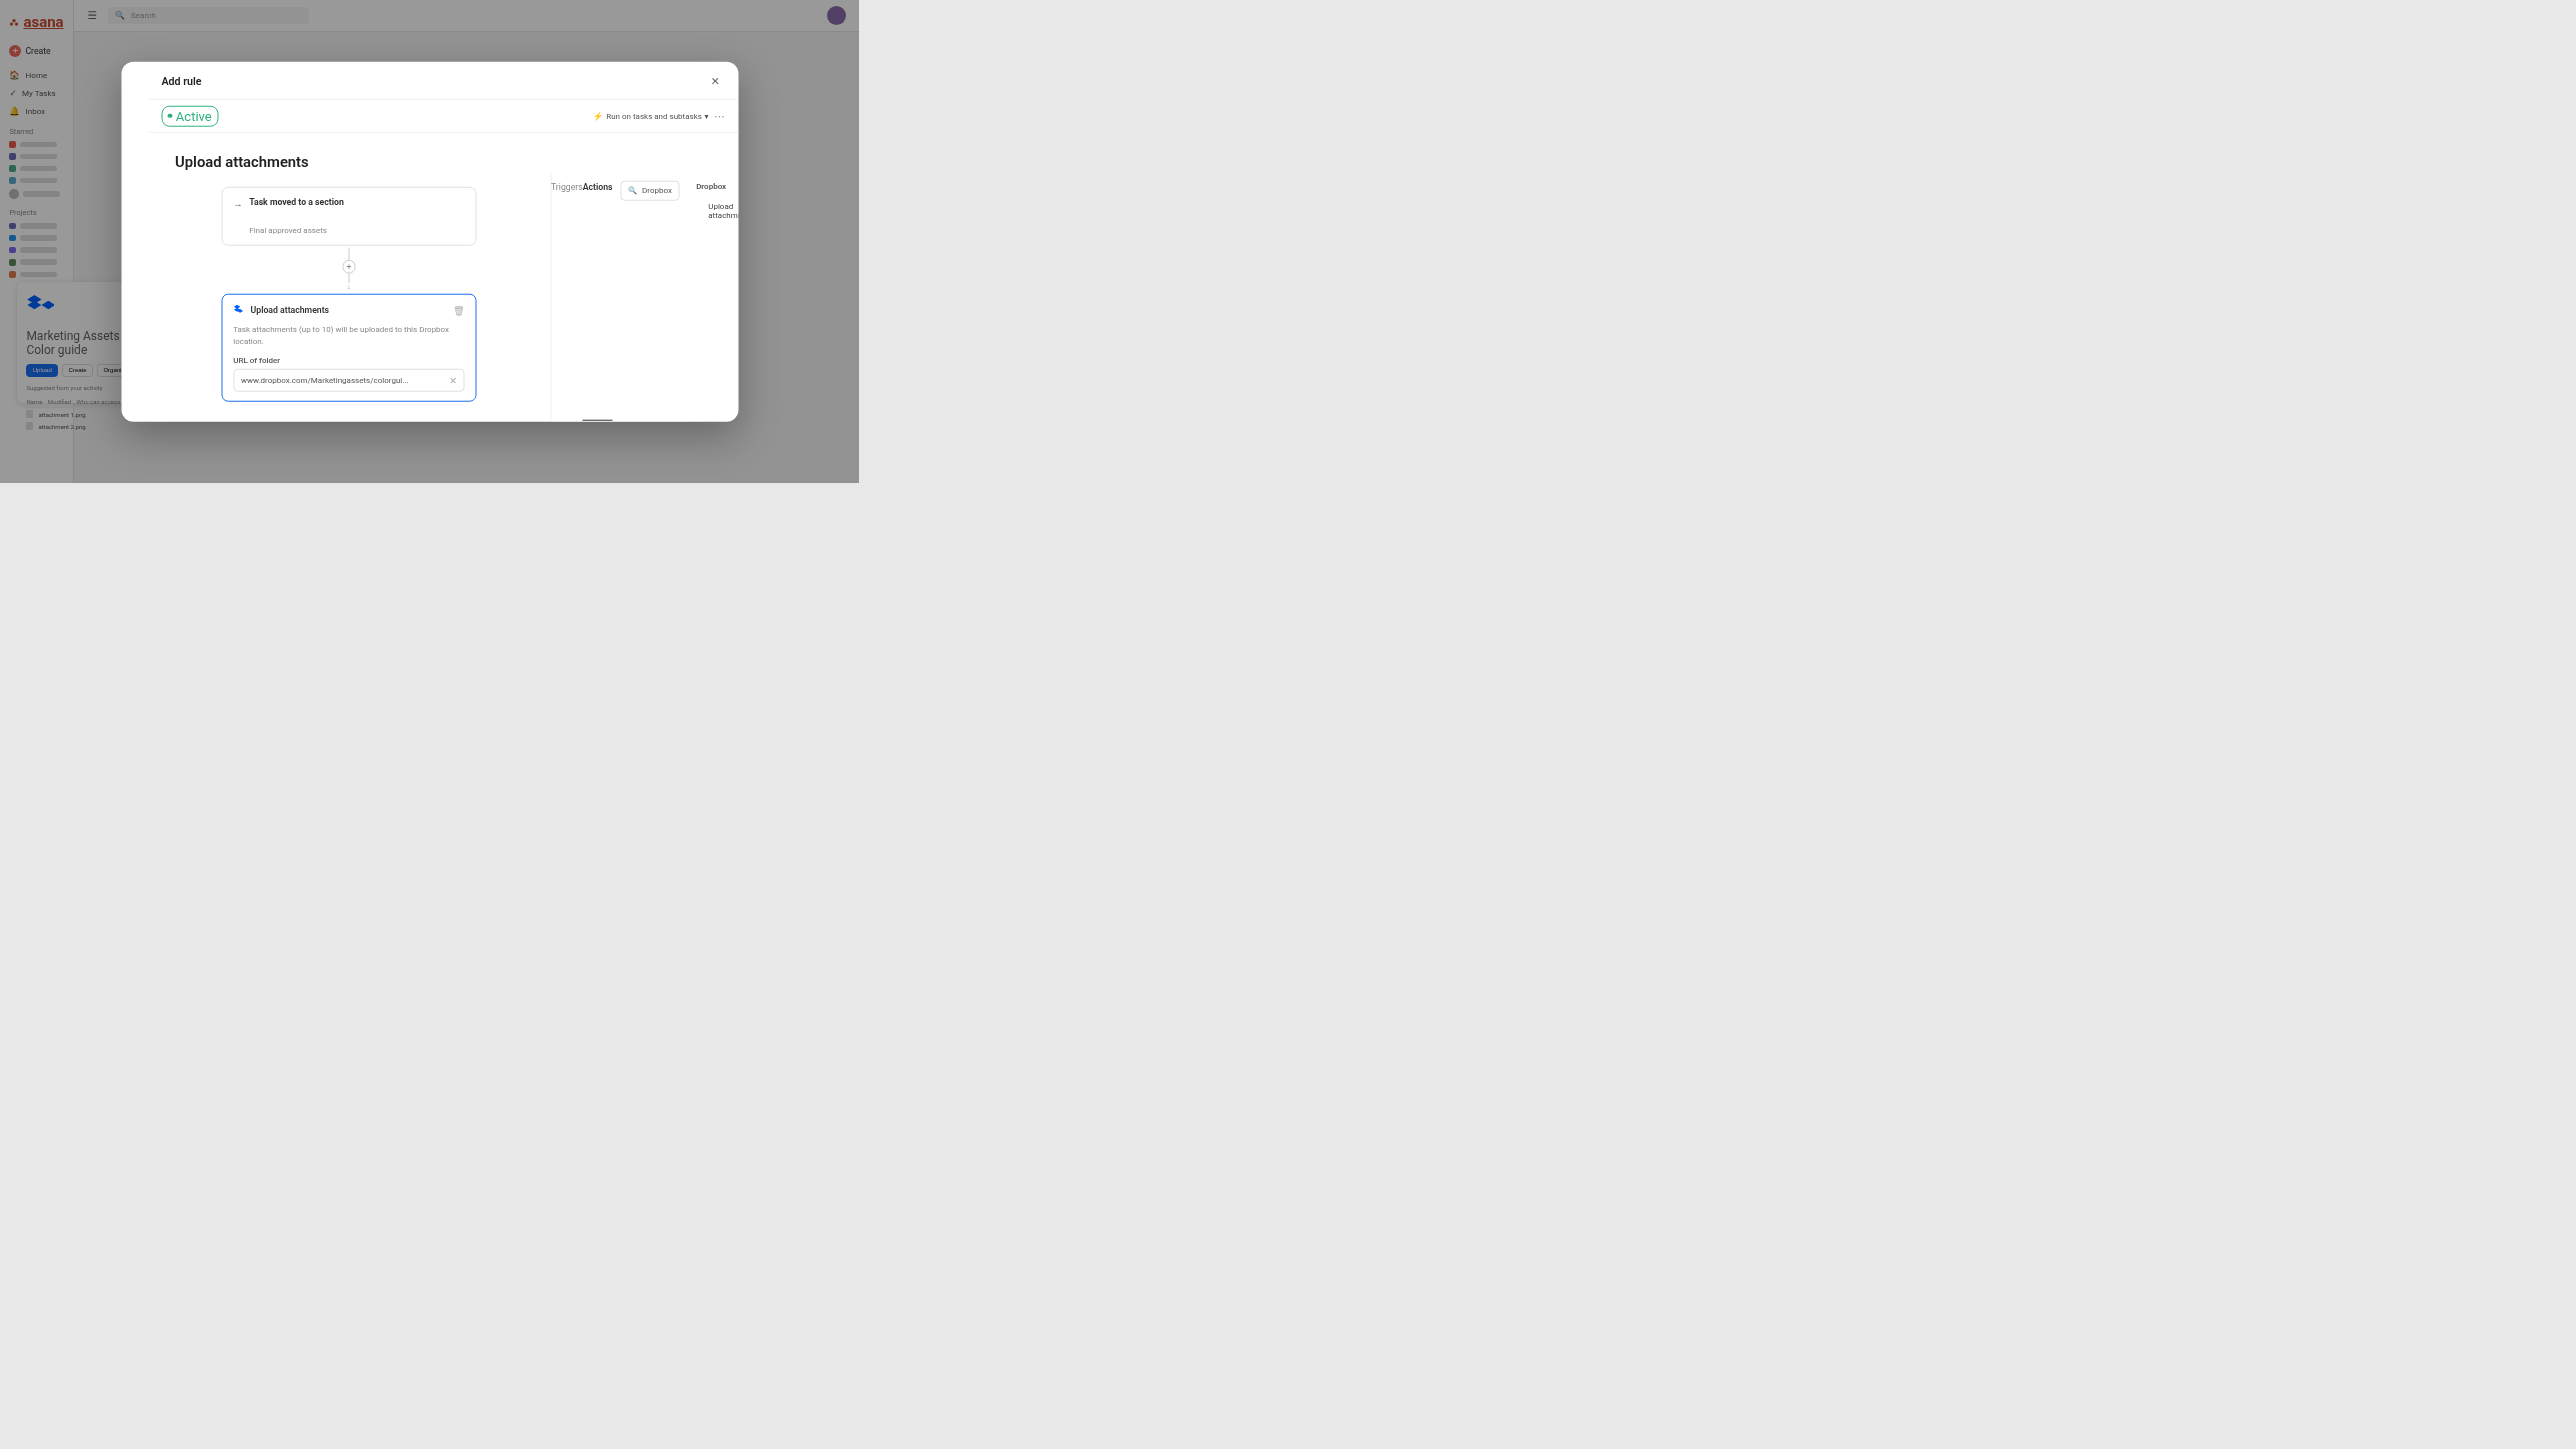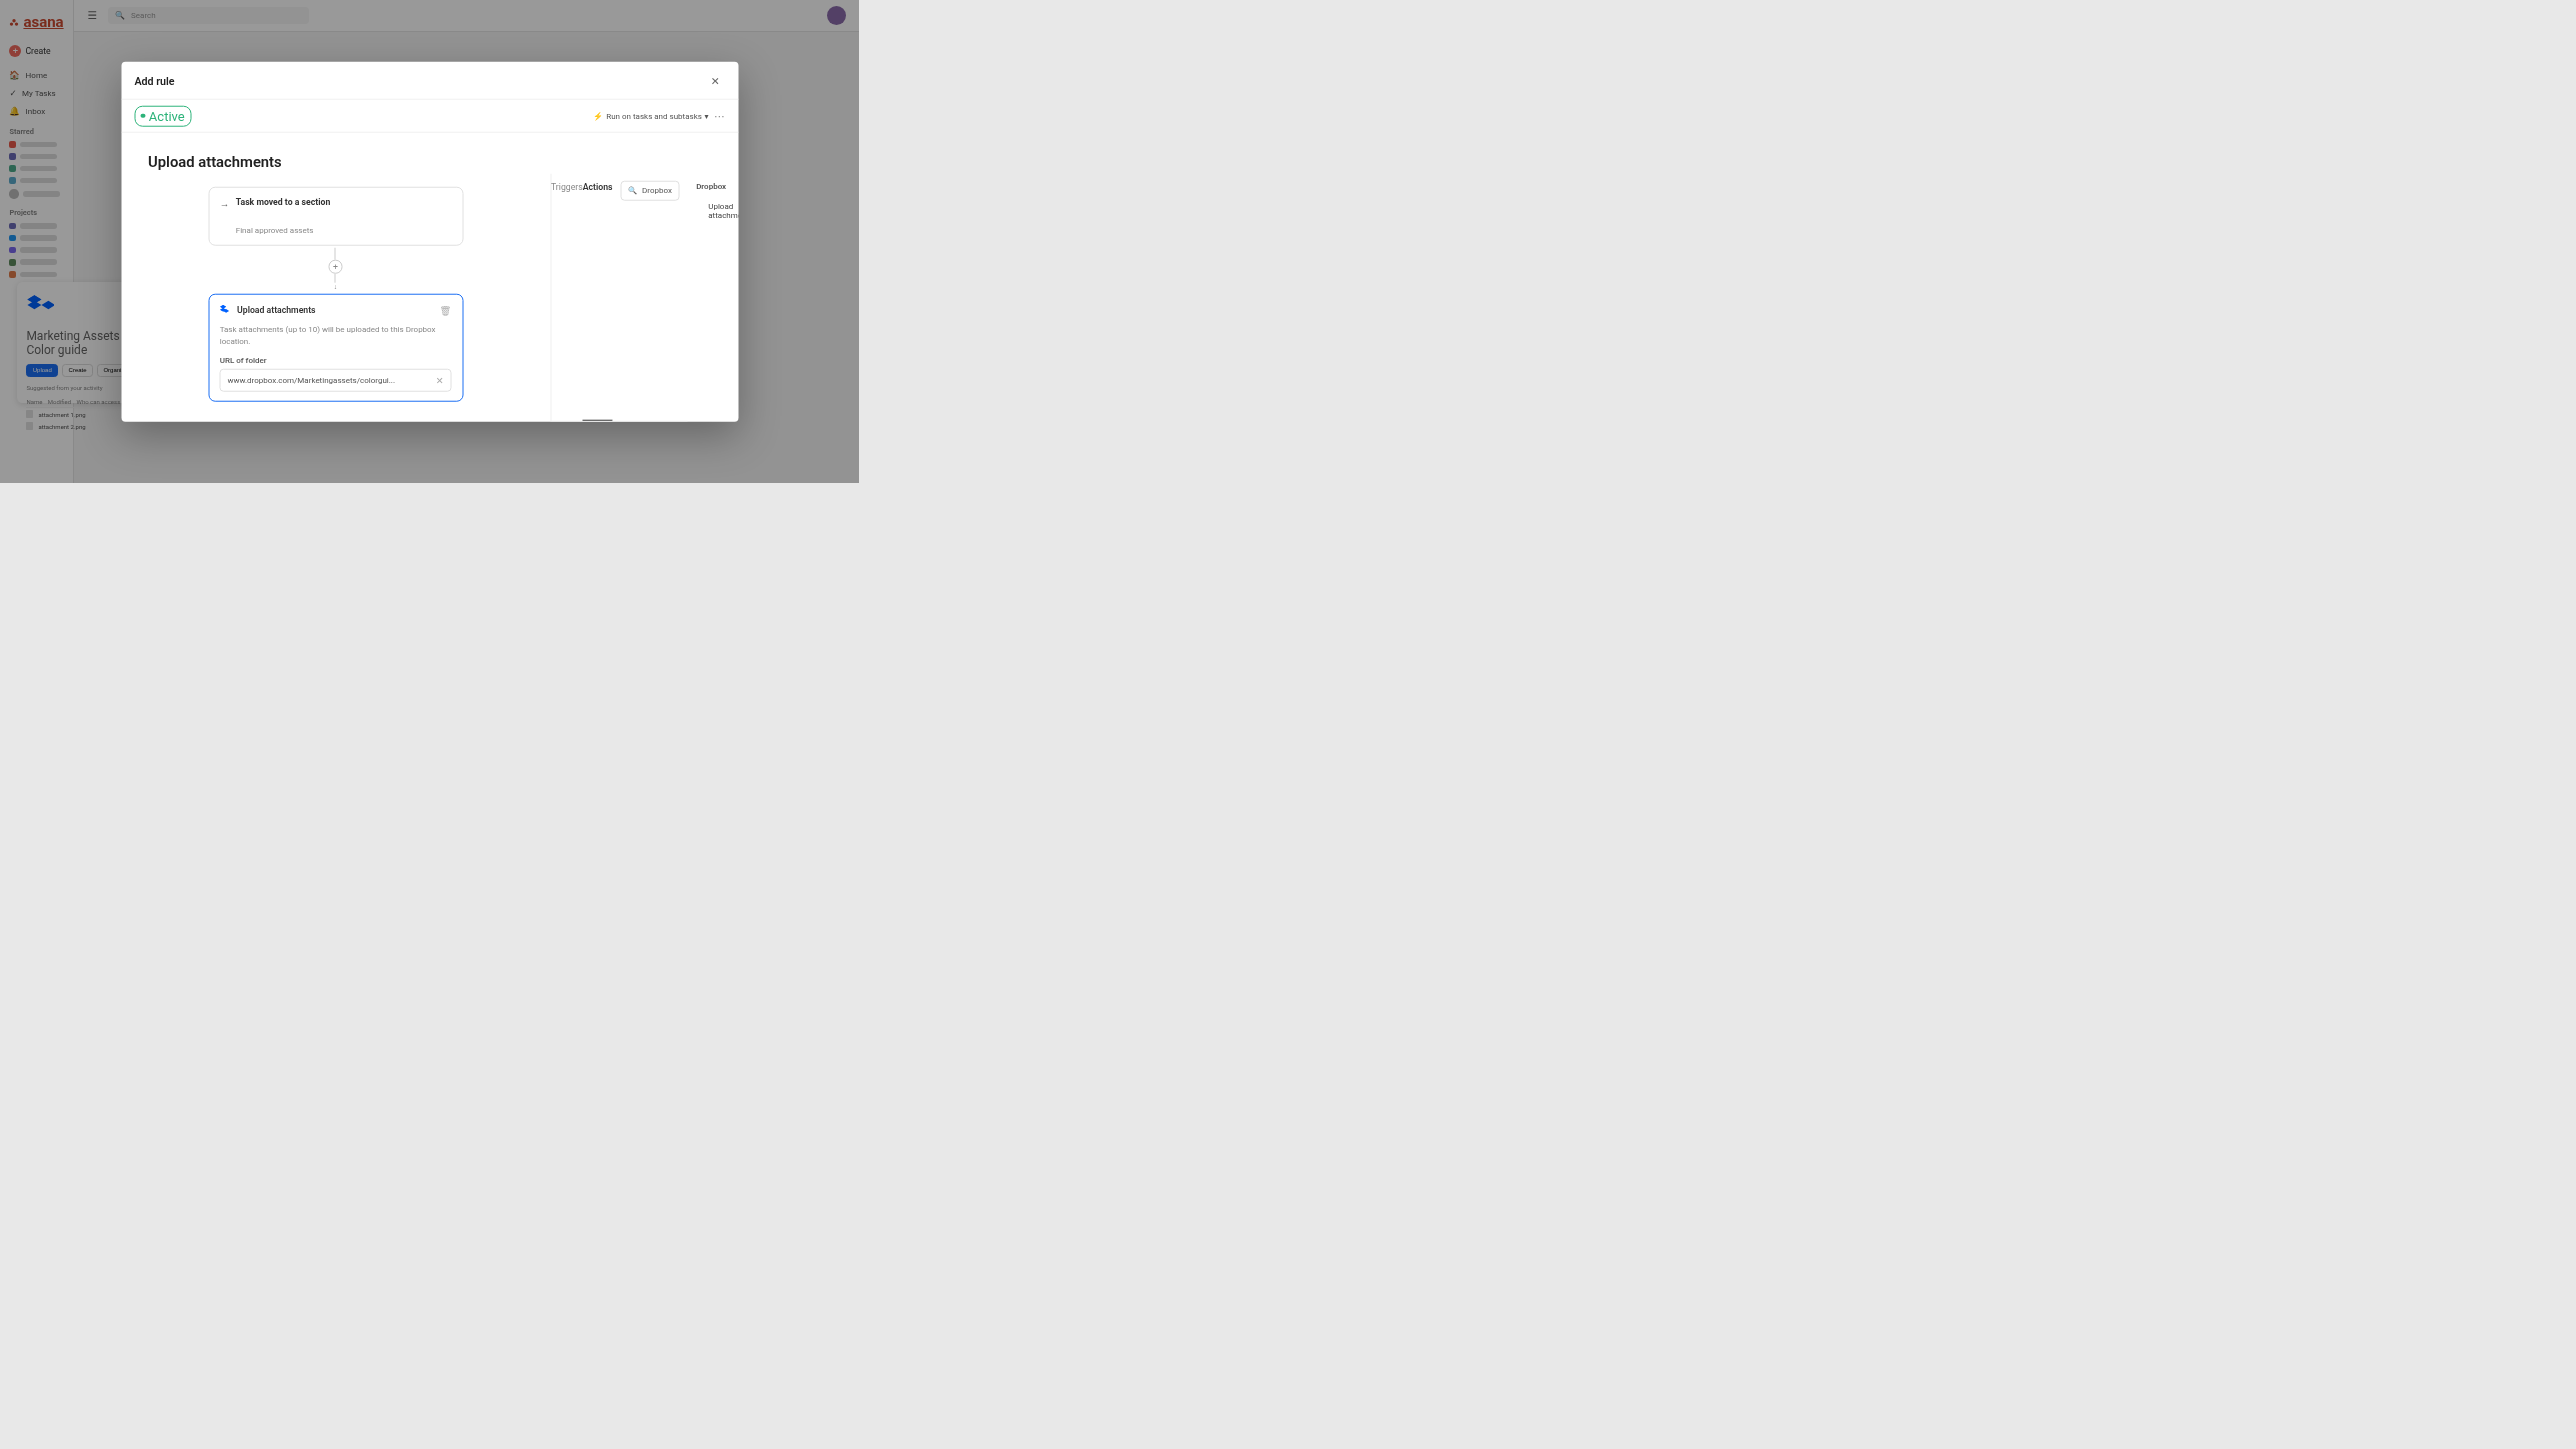--- a/index.html
+++ b/index.html
@@ -75,21 +75,21 @@
       align-items: center;
       gap: 5.4px;
       padding: 4px 9.4px;
       cursor: pointer;
       font-size: 8px;
       color: #555;
     }
     .sidebar-nav-icon { font-size: 8.7px; }
     .sidebar-section-title {
       font-size: 7.4px;
-      font-weight: 700;
+      font-weight: 400;
       color: #888;
       padding: 6.7px 9.4px 2.7px;
       display: flex;
       align-items: center;
       justify-content: space-between;
       gap: 44px;
     }
     .sidebar-item-dot {
       width: 6.7px;
       height: 6.7px;
@@ -227,26 +227,27 @@
 
     
     .modal {
       position: absolute;
       top: 50%;
       left: 50%;
       transform: translate(-50%, -50%);
       width: 617px;
       max-height: 429px;
       background: #fff;
-      border-radius: 4px;
+      border-radius: 12px;
       box-shadow: 0 13.4px 40px rgba(0,0,0,0.3);
       z-index: 20;
       display: flex;
       flex-direction: column;
       overflow: hidden;
+      padding-left: 27px;
     }
 
     
     .modal-header {
       display: flex;
       align-items: center;
       justify-content: space-between;
       padding: 10.7px 13.4px 8px;
       border-bottom: 0.7px solid #f0f0f0;
       flex-shrink: 0;

